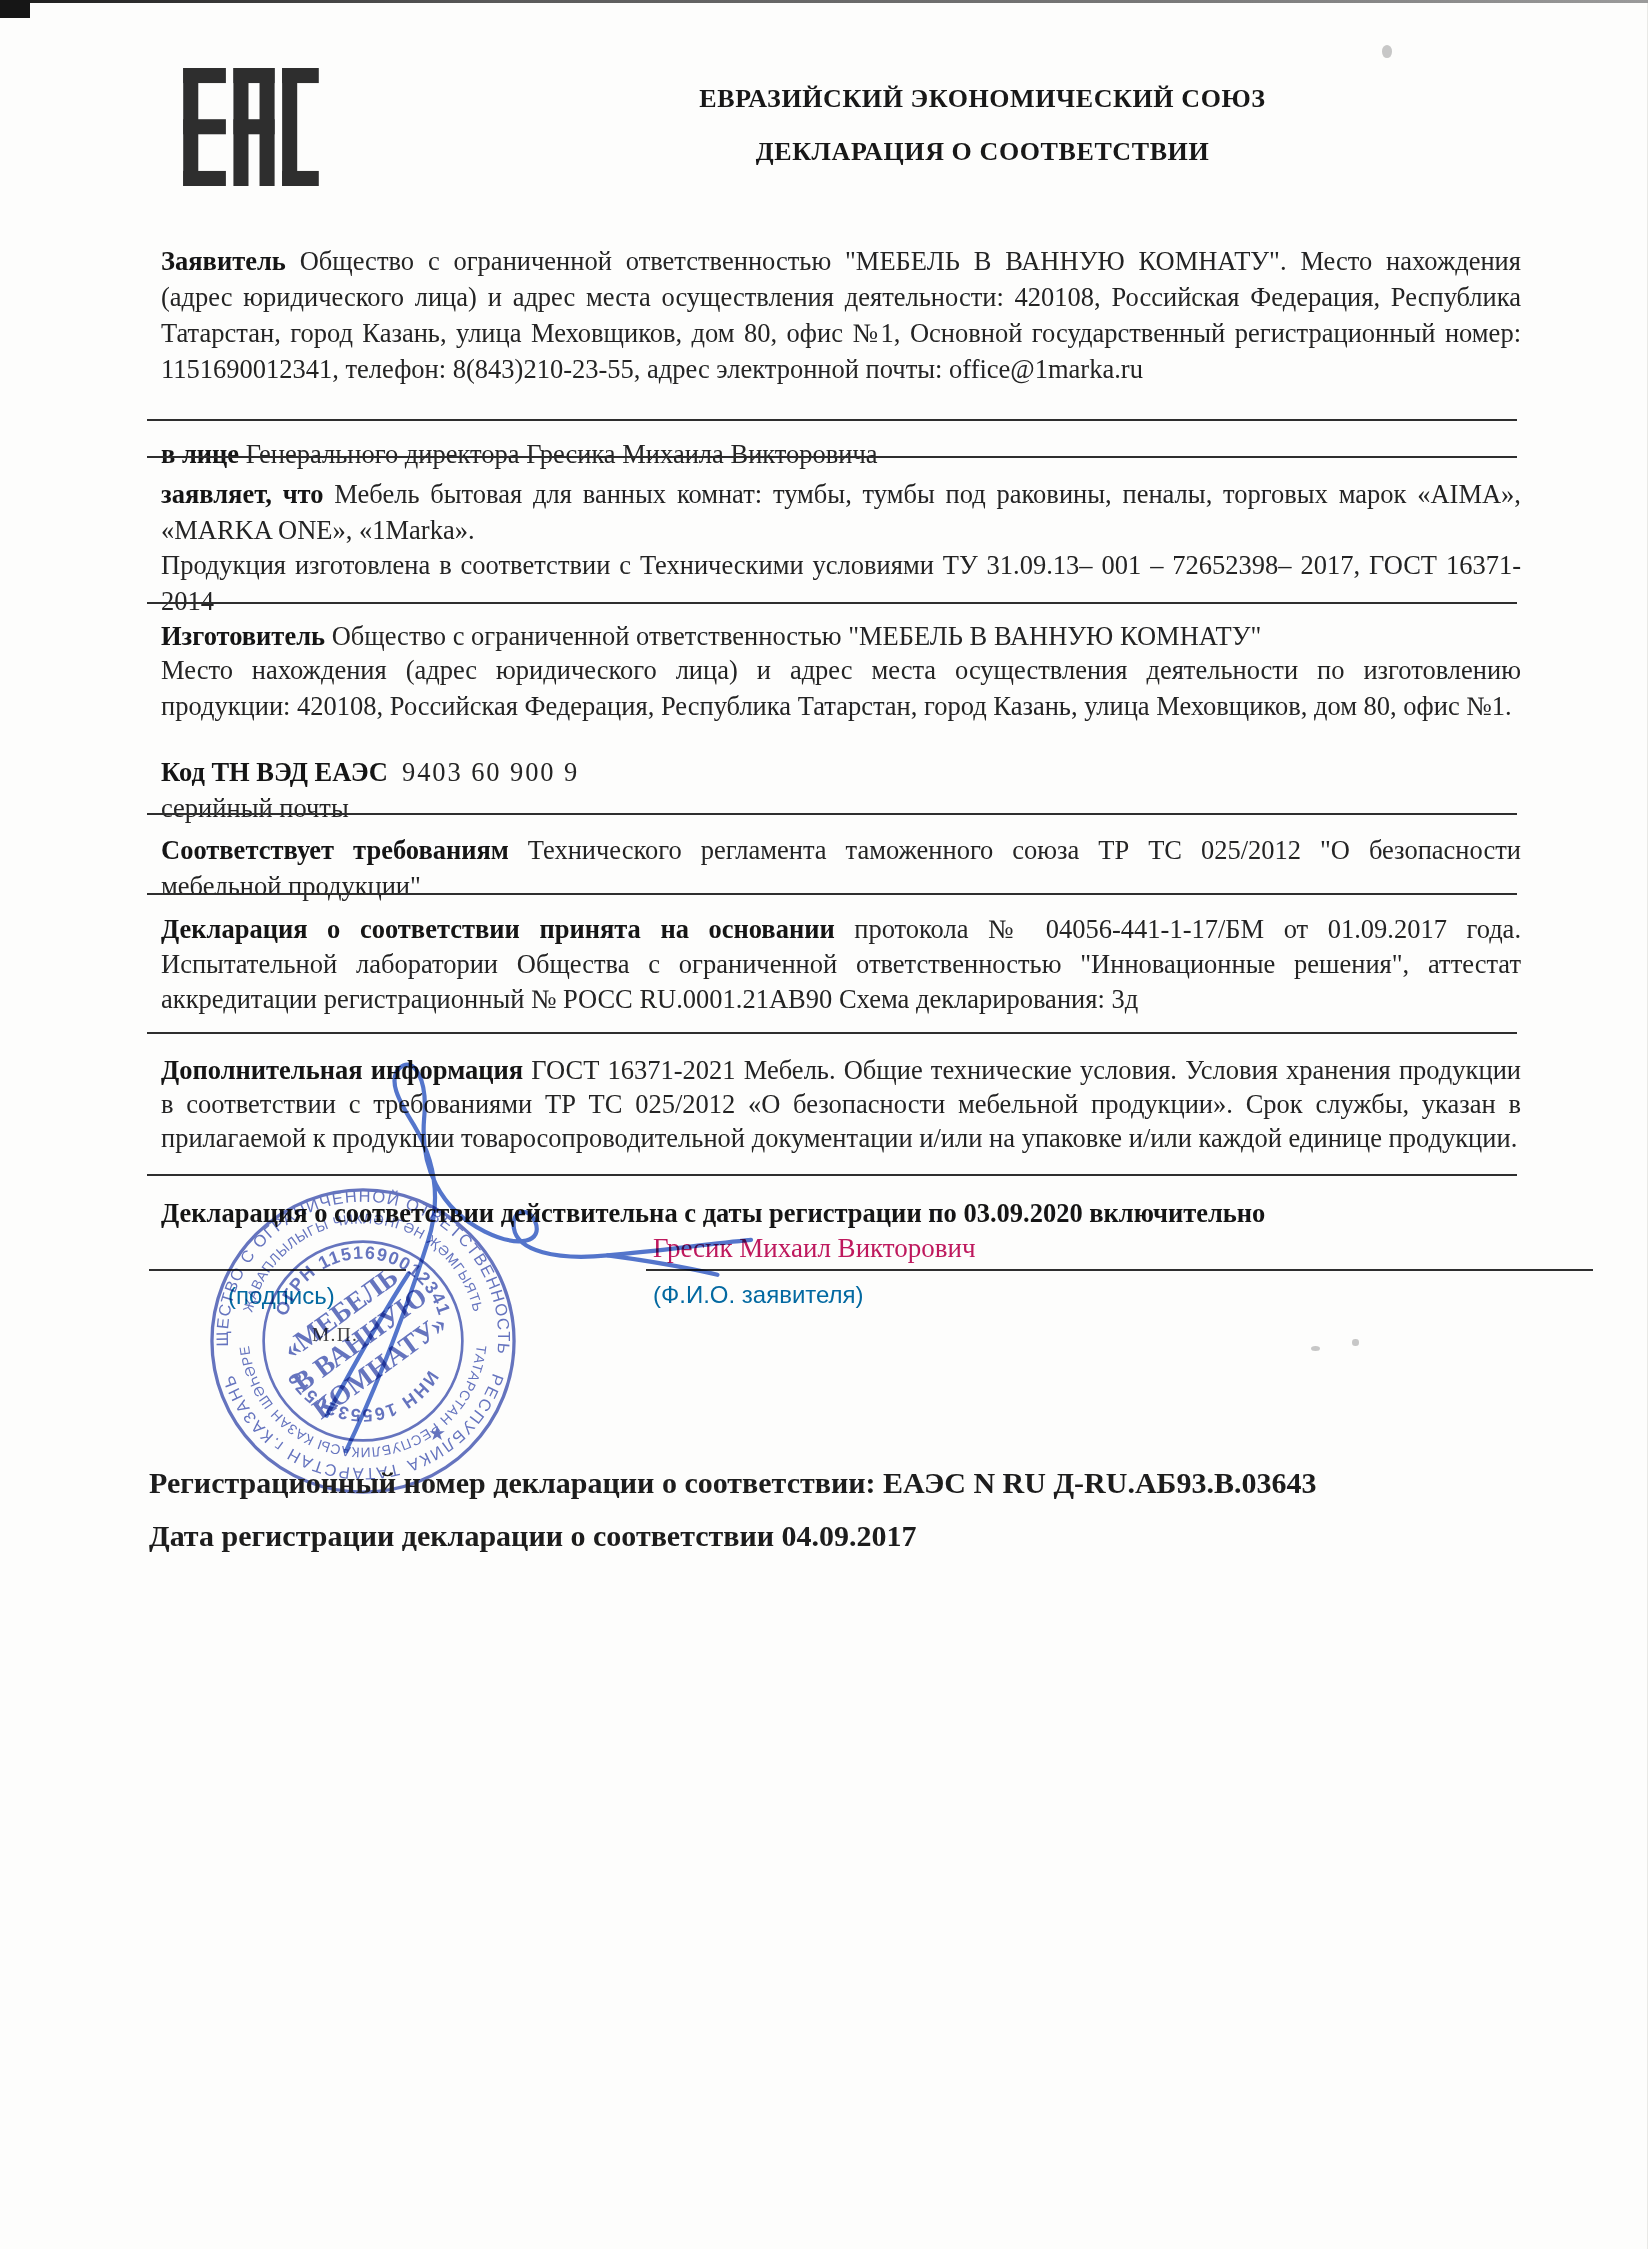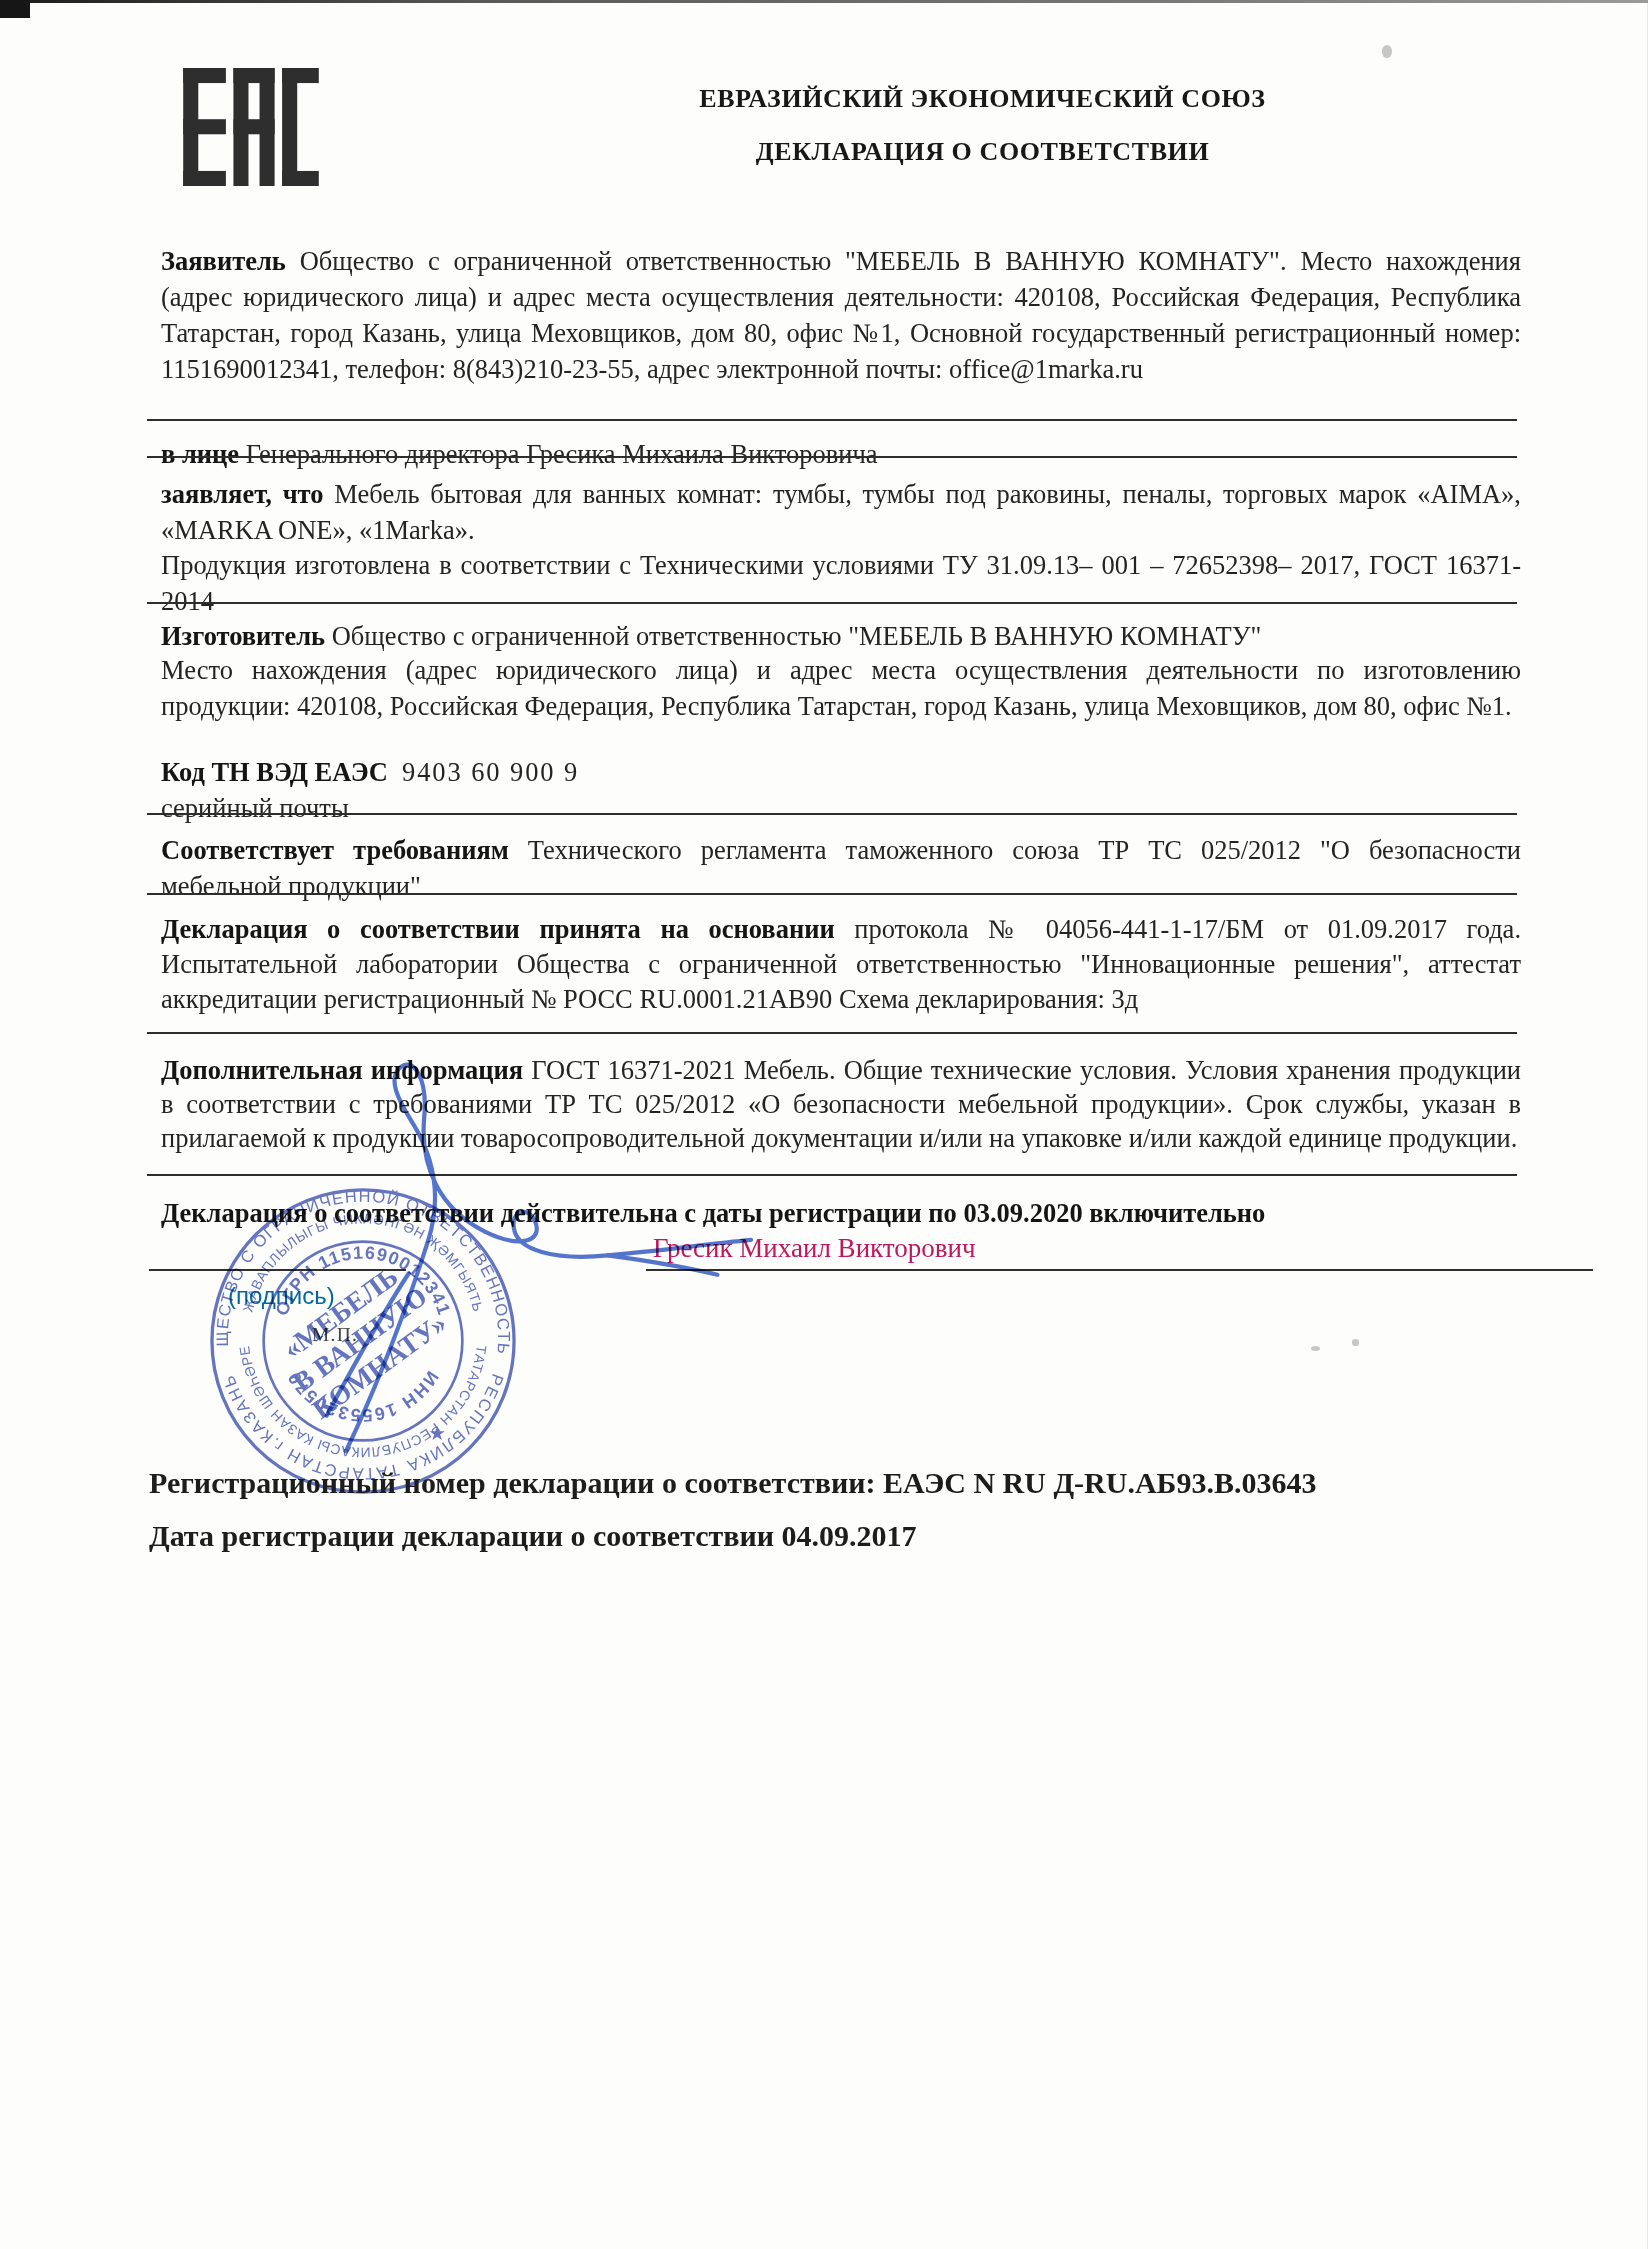--- a/index.html
+++ b/index.html
@@ -134,20 +134,21 @@
   <p class="para" style="top:1041px;line-height:34px"><b>Дополнительная информация</b><span>  ГОСТ 16371-2021 Мебель. Общие технические условия. Условия хранения продукции в соответствии с требованиями ТР ТС 025/2012 «О безопасности мебельной продукции». Срок службы, указан в прилагаемой к продукции товаросопроводительной документации и/или на упаковке и/или каждой единице продукции.</span></p>
 
   <div class="rule" style="top:1174px"></div>
 
   <p class="para line" style="top:1183px"><b>Декларация о соответствии действительна с даты регистрации  по 03.09.2020 включительно</b></p>
 
   <p class="sig-name">Гресик Михаил Викторович</p>
   <div class="sig-line-short"></div>
   <div class="sig-line-long"></div>
   <p class="caption caption-sign">(подпись)</p>
+  <p class="caption caption-fio">(Ф.И.О. заявителя)</p>
   <div class="mp-mark">М.П.</div>
 
   <svg class="stamp-svg" viewBox="0 0 480 480">
     <defs>
       <path id="arc-outer-top" d="M 37 254 A 204 204 0 1 1 443 254"></path>
       <path id="arc-outer-bottom" d="M 446 226 A 206 206 0 1 1 34 226"></path>
       <path id="arc-mid-top" d="M 70 252 A 171 171 0 1 1 410 252"></path>
       <path id="arc-mid-bottom" d="M 413 228 A 173 173 0 1 1 67 228"></path>
       <path id="arc-inner-top" d="M 122 250 A 119 119 0 1 1 358 250"></path>
       <path id="arc-inner-bottom" d="M 353 230 A 113 113 0 1 1 127 230"></path>

